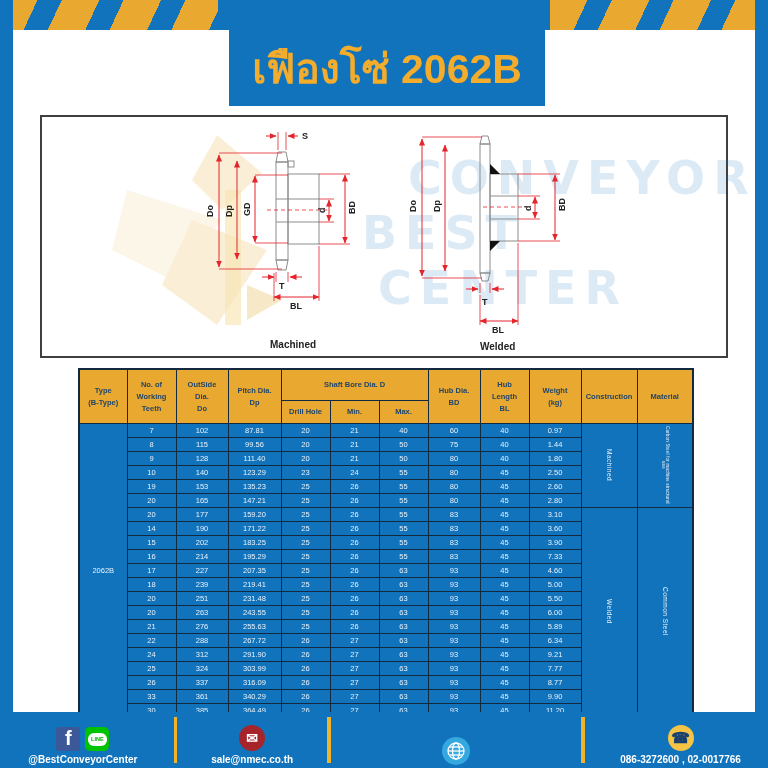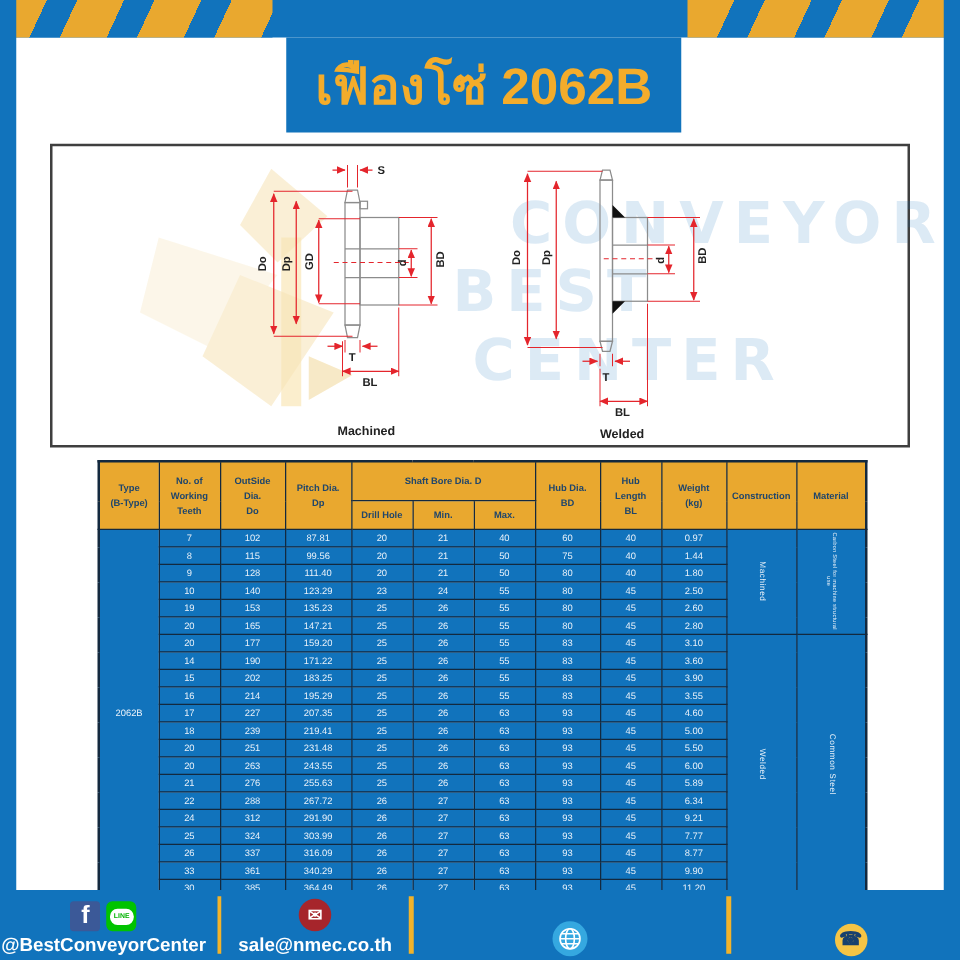--- a/index.html
+++ b/index.html
@@ -35,21 +35,21 @@
   .spec thead tr:first-child th{height:30px;}
   .spec thead tr:last-child th{height:22px;}
   .spec tbody td{background:#1173BC;color:#EAF2FA;font-size:7.5px;height:13px;line-height:1;}
   .rot{writing-mode:vertical-rl;display:inline-block;font-size:6.5px;letter-spacing:.5px;}
   .rot.long{font-size:4.5px;letter-spacing:.2px;}
   
   .footer{position:absolute;left:0;bottom:0;width:768px;height:56px;background:#1173BC;
           display:flex;align-items:center;justify-content:center;color:#fff;font-weight:bold;}
   .fsec{display:flex;flex-direction:column;align-items:center;justify-content:flex-end;
         gap:3px;height:50px;}
-  .fsec .lbl{font-size:15px;white-space:nowrap;}
+  .fsec .lbl{font-size:10px;white-space:nowrap;}
   .divider{width:4px;height:46px;background:#F2B32A;margin:0 8px;}
   .icons{display:flex;gap:5px;align-items:center;}
   .fb{width:24px;height:24px;background:#3B5998;border-radius:3px;color:#fff;font-weight:bold;
       font-size:20px;line-height:23px;text-align:center;}
   .line-icon{width:24px;height:24px;background:#00C300;border-radius:5px;display:flex;
              align-items:center;justify-content:center;}
   .line-bubble{background:#fff;border-radius:6px;width:19px;height:13px;color:#00B300;
                font-size:5.5px;font-weight:bold;text-align:center;line-height:13px;}
   .mail{width:26px;height:26px;border-radius:50%;background:#A6252B;color:#fff;font-size:14px;
         line-height:26px;text-align:center;}
@@ -342,21 +342,21 @@
         </tr>
         <tr>
           <td>16</td>
           <td>214</td>
           <td>195.29</td>
           <td>25</td>
           <td>26</td>
           <td>55</td>
           <td>83</td>
           <td>45</td>
-          <td>3.55</td>
+          <td>7.33</td>
         </tr>
         <tr>
           <td>17</td>
           <td>227</td>
           <td>207.35</td>
           <td>25</td>
           <td>26</td>
           <td>63</td>
           <td>93</td>
           <td>45</td>
@@ -500,16 +500,17 @@
             <line x1="3" y1="11" x2="19" y2="11"></line>
             <line x1="4.2" y1="7" x2="17.8" y2="7"></line>
             <line x1="4.2" y1="15" x2="17.8" y2="15"></line>
           </g>
         </svg>
       </div>
     </div>
     <div class="divider"></div>
     <div class="fsec" style="width:190px">
       <div class="phone">☎</div>
+      <div class="lbl">086-3272600 , 02-0017766</div>
     </div>
   </div>
 
 </div>
 
 </body></html>

